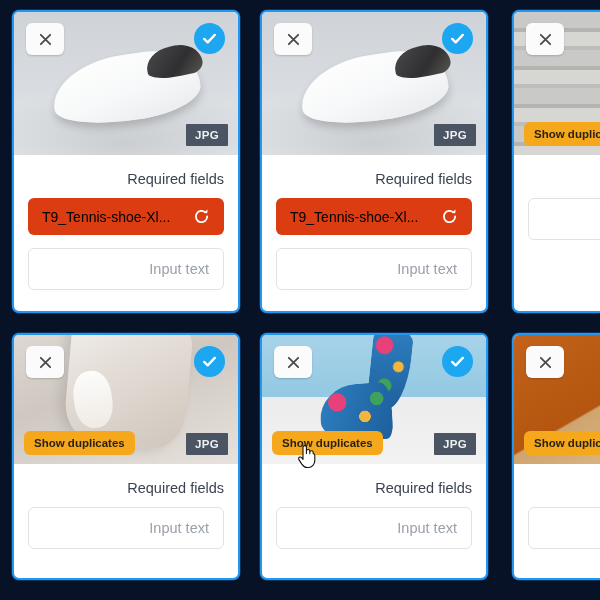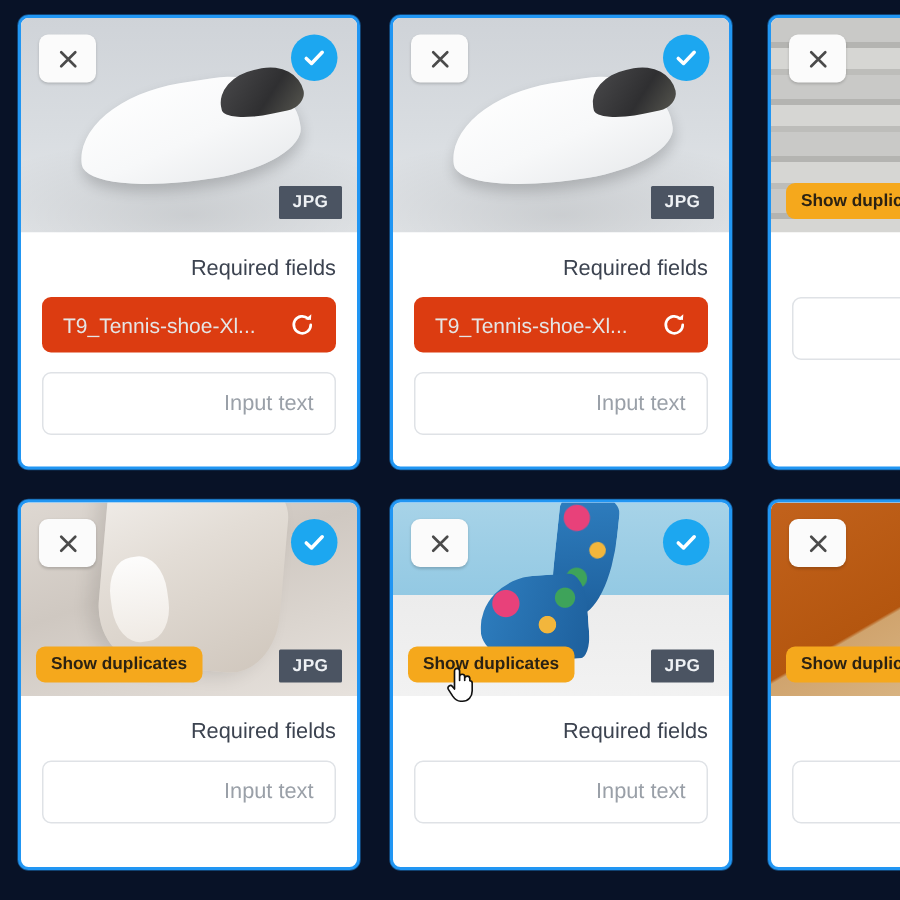--- a/index.html
+++ b/index.html
@@ -216,21 +216,21 @@
     font-size: 14.5px;
     color: #3c4350;
     margin-bottom: 11px;
   }
   .chip {
     display: flex;
     align-items: center;
     justify-content: space-between;
     gap: 8px;
     background: #dc3c11;
-    color: #e5e5e5;
+    color: #000000;
     border-radius: 6px;
     padding: 10px 14px;
     font-size: 14px;
     margin-bottom: 13px;
     cursor: pointer;
   }
   .chip-text {
     overflow: hidden;
     white-space: nowrap;
     text-overflow: ellipsis;

